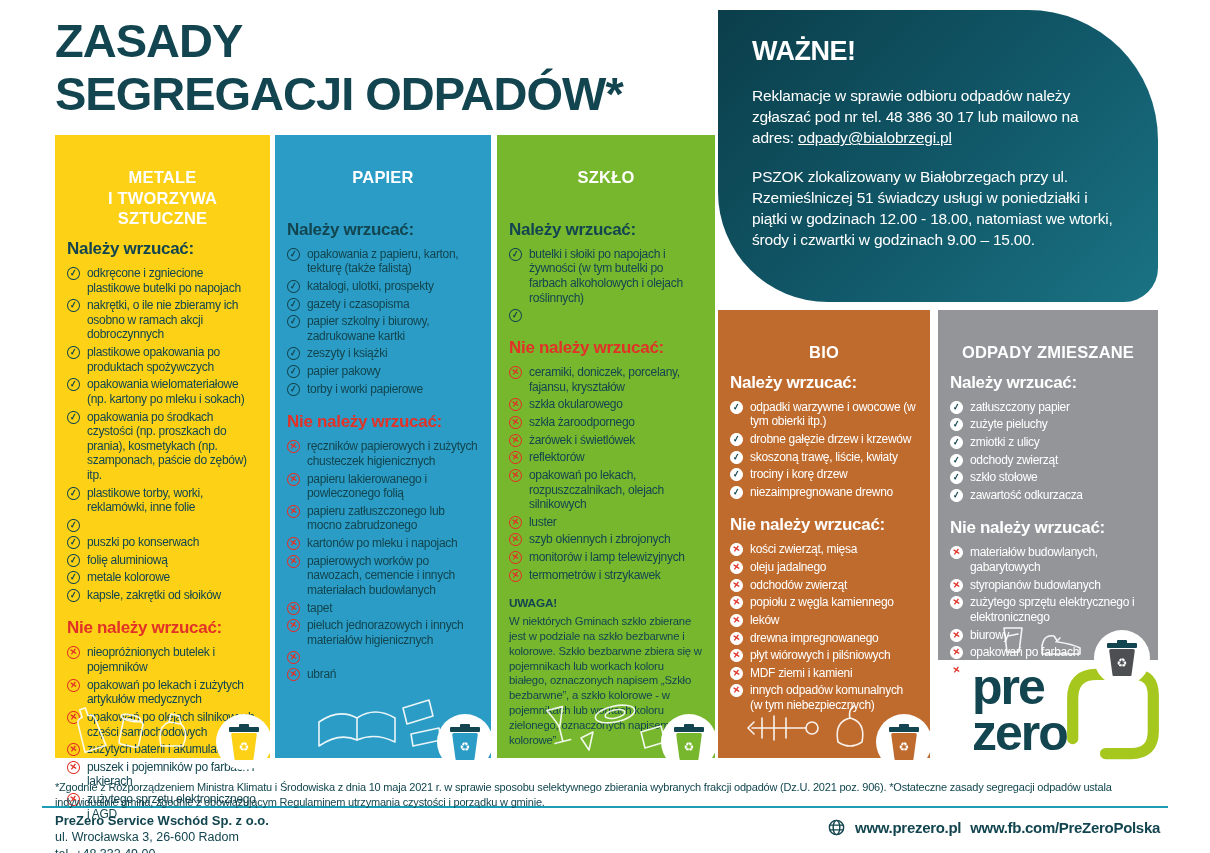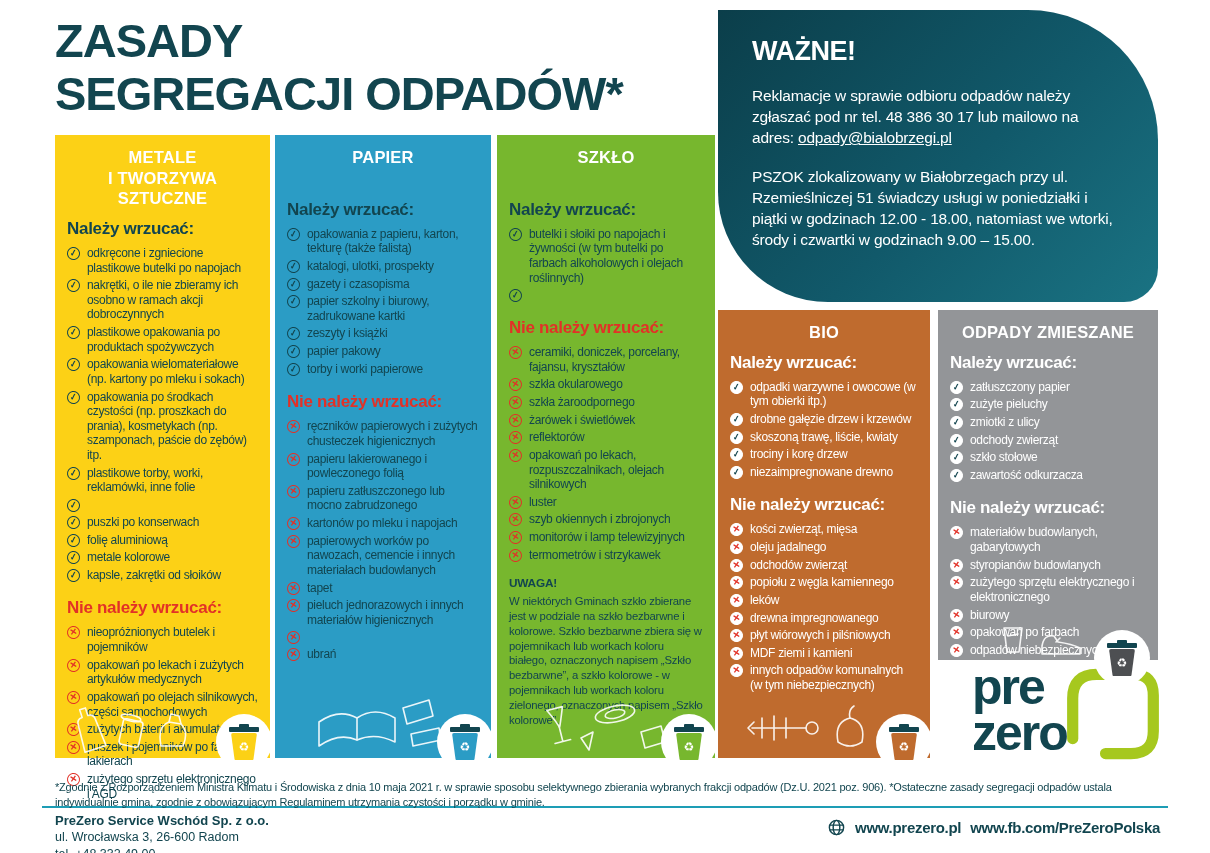--- a/index.html
+++ b/index.html
@@ -10,21 +10,21 @@
   html,body{margin:0;padding:0;}
   body{
     width:1210px;height:853px;position:relative;background:#ffffff;overflow:hidden;
     font-family:"Liberation Sans", sans-serif;color:var(--ink);
   }
   .title{
     position:absolute;left:55px;top:14px;margin:0;color:var(--ink);
     font-size:47px;font-weight:800;line-height:1.13;letter-spacing:-1px;white-space:pre-line;
   }
   
-  .col{position:absolute;top:135px;height:623px;box-sizing:border-box;padding:6px 12px;}
+  .col{position:absolute;top:135px;height:623px;box-sizing:border-box;padding:26px 12px;}
   #col-metale{left:55px;width:215px;background:var(--yellow);}
   #col-papier{left:275px;width:216px;background:var(--blue);}
   #col-szklo{left:497px;width:218px;background:var(--green);}
   #col-bio{left:718px;top:310px;height:448px;width:212px;background:var(--orange);}
   #col-zmieszane{left:938px;top:310px;height:350px;width:220px;background:var(--gray);}
   .col-header{
     margin:6px 0 10px;text-align:center;color:#fff;font-size:16.5px;font-weight:800;
     line-height:1.25;letter-spacing:.2px;white-space:pre-line;
   }
   .sec-h{margin:8px 0 7px;font-size:17px;font-weight:800;letter-spacing:-.3px;}

